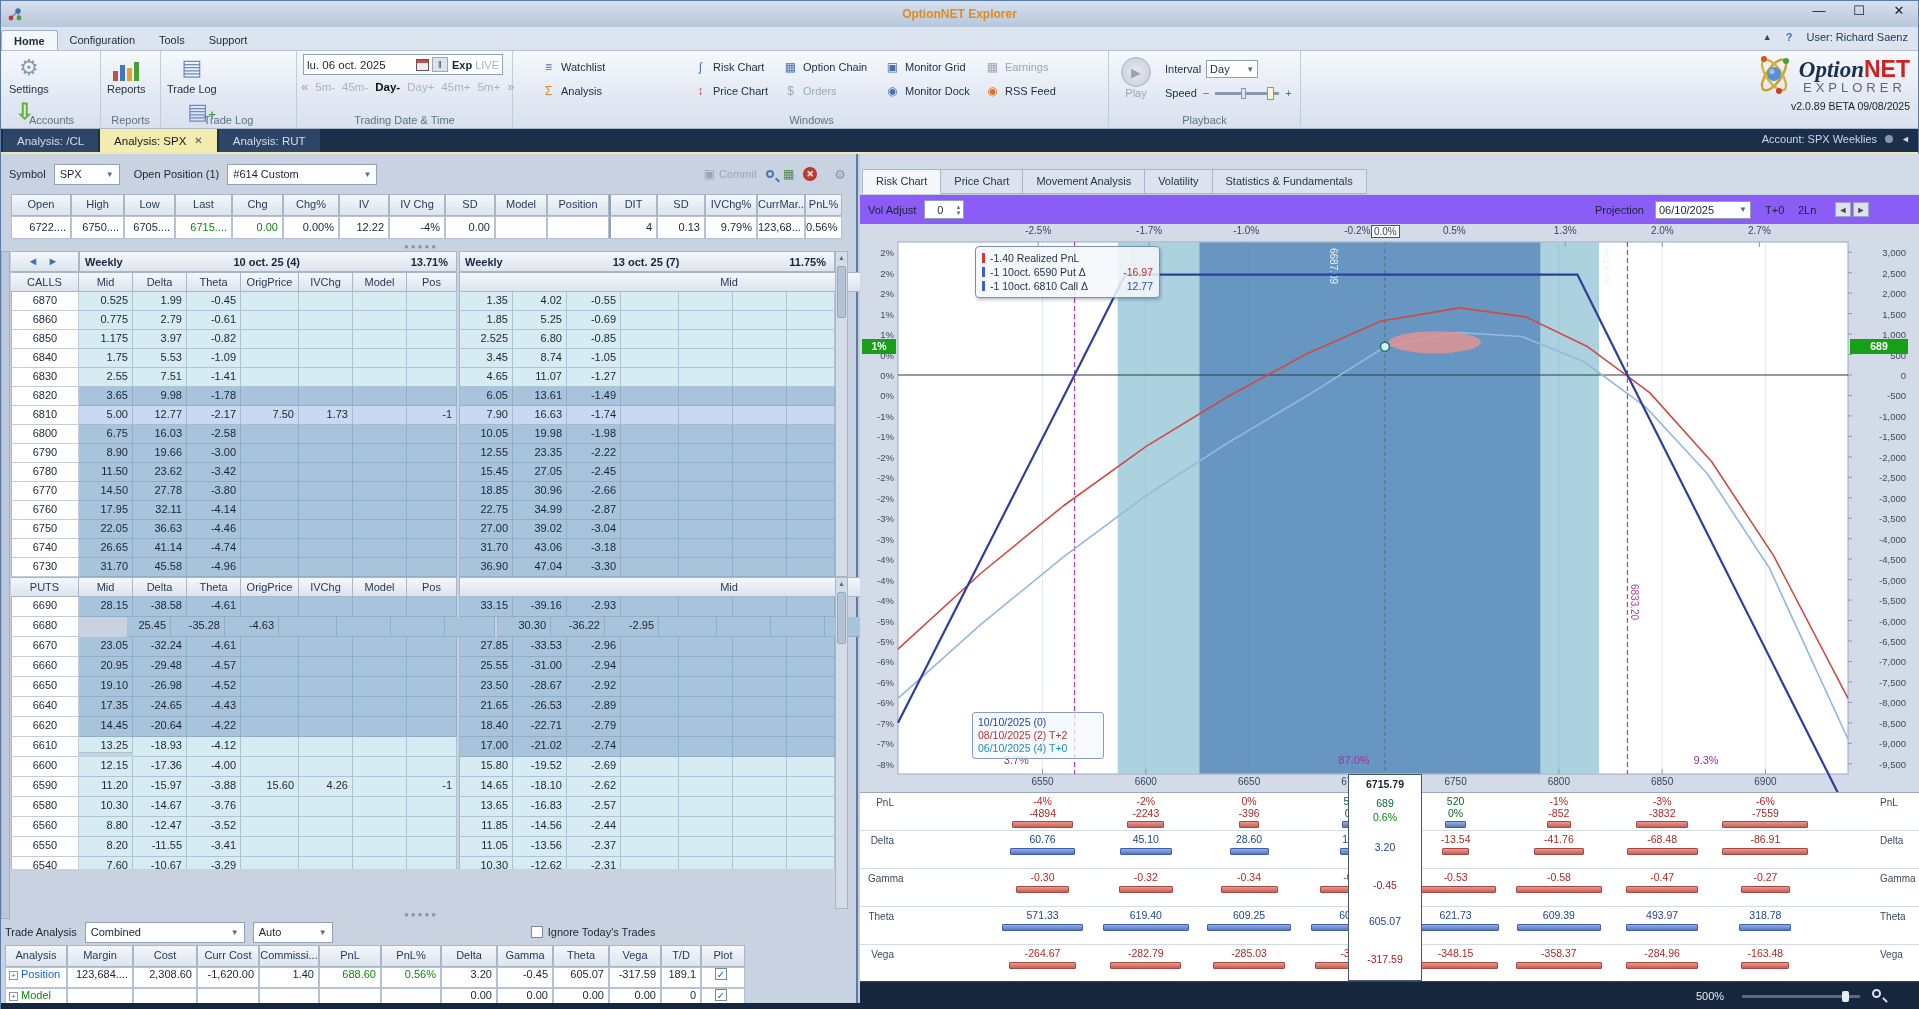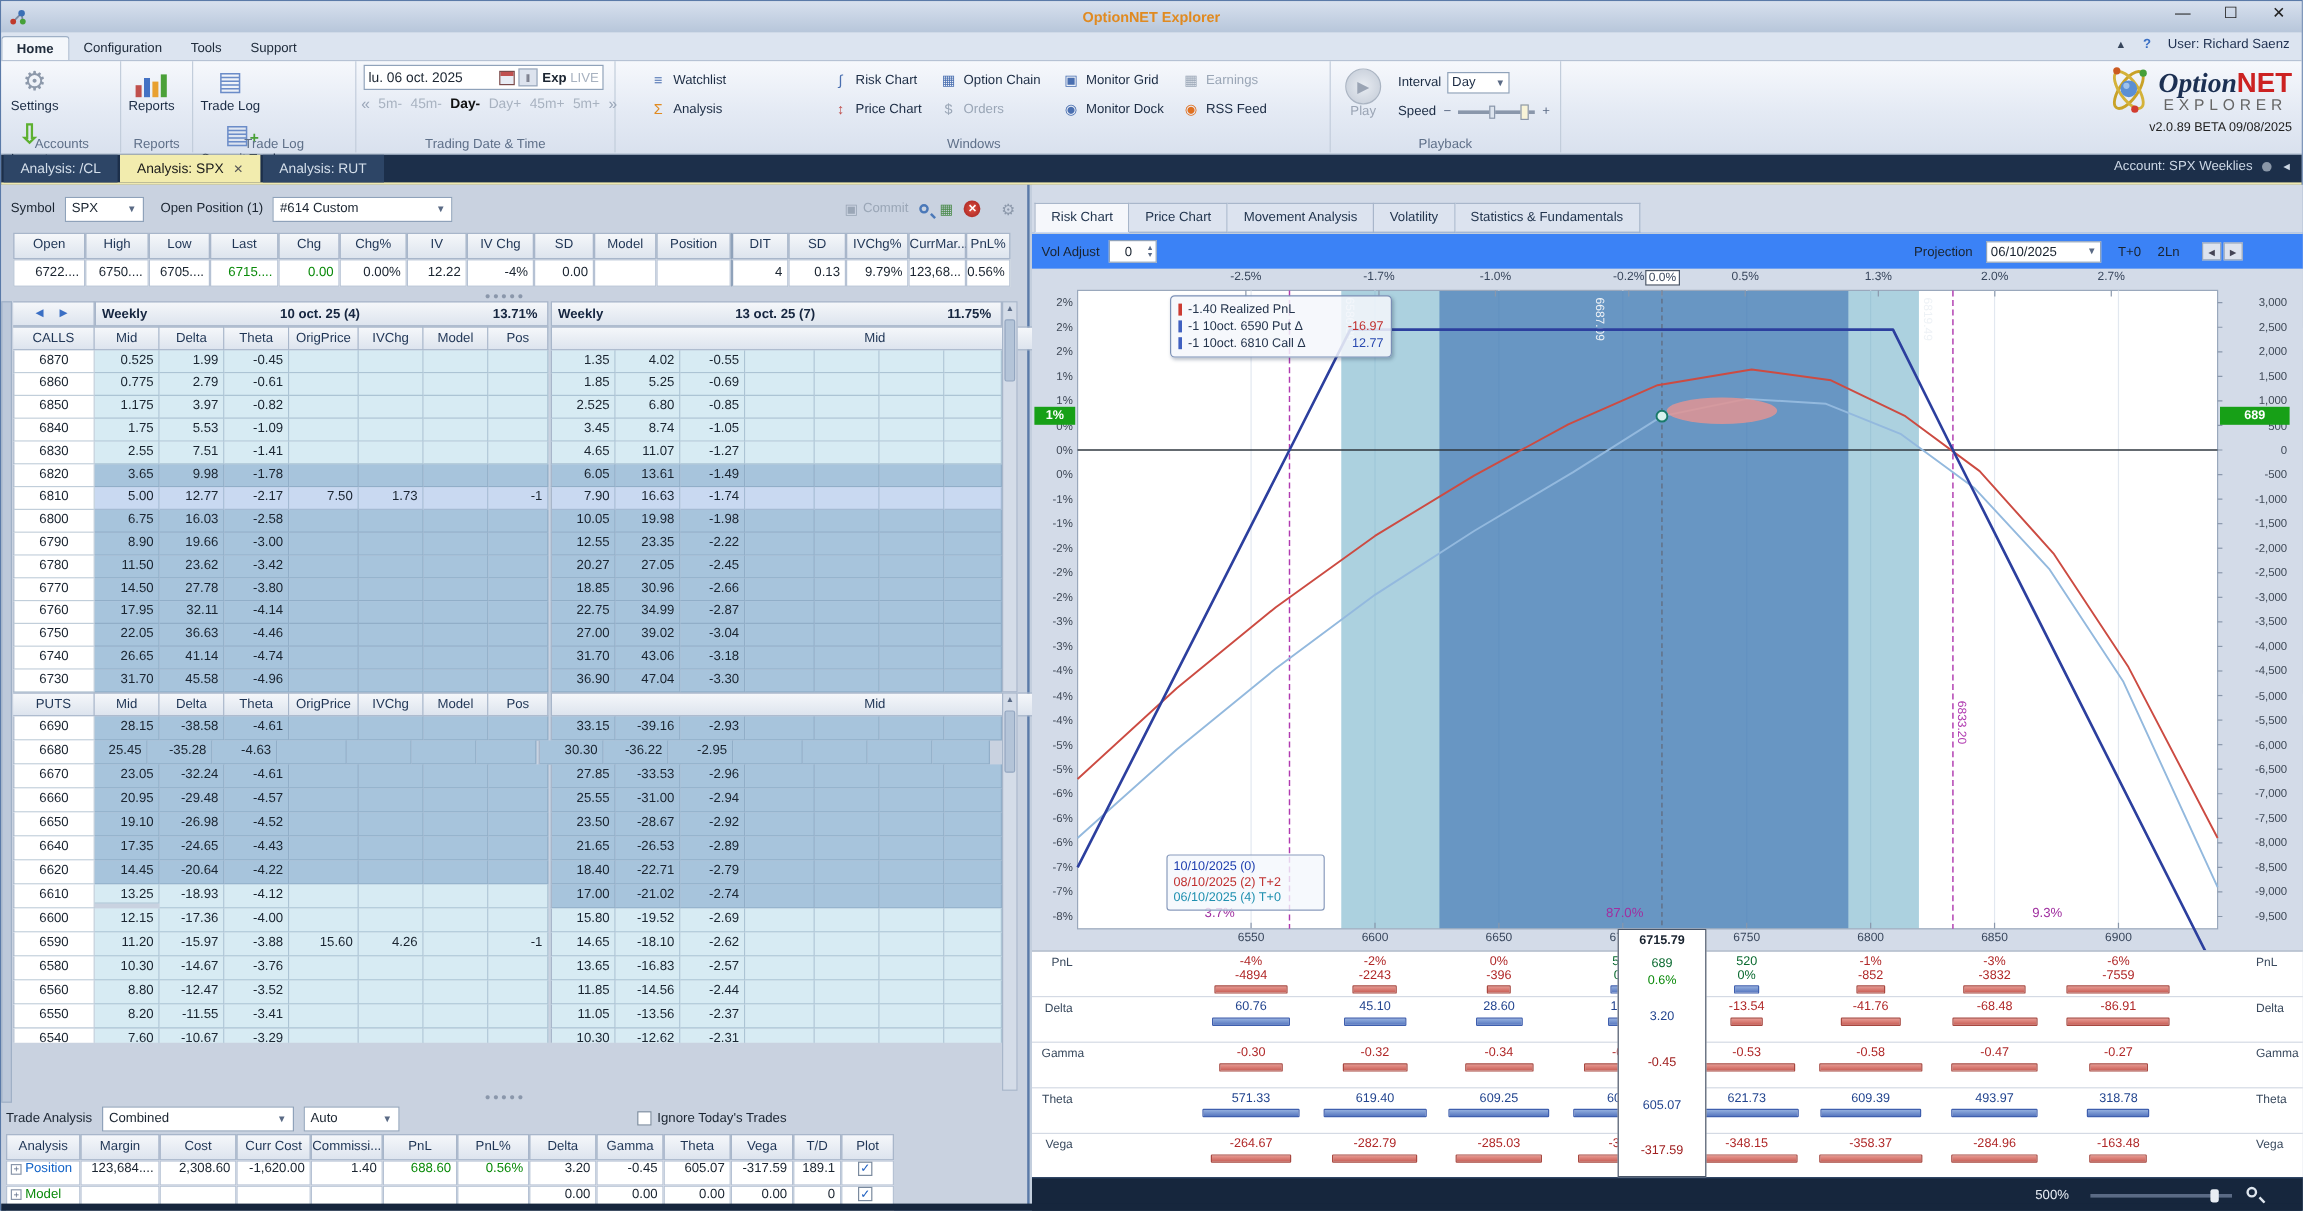--- a/index.html
+++ b/index.html
@@ -92,21 +92,21 @@
   .lstrip{position:absolute;left:0;top:97px;width:9px;height:668px;background:#bdc9da;border:1px solid #9fb0c6}
   
   .tarow{position:absolute;left:4px;top:767px;width:845px;height:22px;display:flex;align-items:center;gap:8px}
   .cbx{width:12px;height:12px;background:#fff;border:1px solid #7a8a9e;display:inline-block;text-align:center;line-height:11px;font-size:10px;color:#2060c0}
   .anl{position:absolute;left:4px;top:791px}
   
   .rptabs{position:absolute;left:2px;top:12px;height:28px;display:flex;align-items:flex-end}
   .rptab{padding:5px 13px 6px;background:#dce3ef;border:1px solid #a8b6ca;border-left:none;color:#22354e}
   .rptab:first-child{border-left:1px solid #a8b6ca}
   .rptab.active{background:#f5f7fb;font-weight:normal;border-bottom:1px solid #f5f7fb}
-  .rpctl{position:absolute;left:0;top:40px;width:100%;height:30px;background:#3b82f6;border-top:1px solid #c2cddb;display:flex;align-items:center}
+  .rpctl{position:absolute;left:0;top:40px;width:100%;height:30px;background:#8b5cf6;border-top:1px solid #c2cddb;display:flex;align-items:center}
   .spin{background:#fff;border:1px solid #8fa2ba;width:40px;height:19px;display:inline-flex;align-items:center}
   .spin .v{flex:1;text-align:center}
   .spinarr{display:inline-flex;flex-direction:column;font-size:6px;color:#5a6a85;line-height:6px;padding-right:2px}
   .chartregion{position:absolute;left:0;top:70px;width:1060px;height:568px;background:#d3dbe8}
   #plotSvg{position:absolute;left:0;top:0}
   .axlab{position:absolute;font-size:10px;color:#38465c;text-align:center}
   .axlab.boxed{border:1px solid #4a5668;background:#fff;padding:0 2px}
   .ylab{position:absolute;font-size:9.5px;color:#404a58;text-align:right}
   .greenbox{position:absolute;background:#17a017;color:#fff;font-weight:bold;font-size:10.5px;text-align:center;line-height:15px;height:15px;z-index:5}
   .legendtip{position:absolute;left:115px;top:22px;width:185px;background:rgba(244,247,252,.85);border:1px solid #7a8fb5;border-radius:4px;padding:4px 6px;z-index:6;box-shadow:1px 2px 3px rgba(40,60,90,.3)}
@@ -554,21 +554,21 @@
         </div>
         <div class="chrow">
           <div class="cell strike" style="width: 68px; height: 19px;">6780</div>
           <div class="cell z1" style="width: 54px; height: 19px;">11.50</div>
           <div class="cell z1" style="width: 54px; height: 19px;">23.62</div>
           <div class="cell z1" style="width: 54px; height: 19px;">-3.42</div>
           <div class="cell z1" style="width: 58px; height: 19px;"></div>
           <div class="cell z1" style="width: 54px; height: 19px;"></div>
           <div class="cell z1" style="width: 54px; height: 19px;"></div>
           <div class="cell z1" style="width: 50px; height: 19px;"></div>
-          <div class="cell z1" style="width: 54px; height: 19px; border-left: 1px solid rgb(168, 182, 202); margin-left: 2px;">20.27</div>
+          <div class="cell z1" style="width: 54px; height: 19px; border-left: 1px solid rgb(168, 182, 202); margin-left: 2px;">15.45</div>
           <div class="cell z1" style="width: 54px; height: 19px;">27.05</div>
           <div class="cell z1" style="width: 54px; height: 19px;">-2.45</div>
           <div class="cell z1" style="width: 58px; height: 19px;"></div>
           <div class="cell z1" style="width: 54px; height: 19px;"></div>
           <div class="cell z1" style="width: 54px; height: 19px;"></div>
           <div class="cell z1" style="width: 48px; height: 19px;"></div>
         </div>
         <div class="chrow">
           <div class="cell strike" style="width: 68px; height: 19px;">6770</div>
           <div class="cell z1" style="width: 54px; height: 19px;">14.50</div>
@@ -679,21 +679,21 @@
           <div class="cell z1" style="width: 54px; height: 20px; border-left: 1px solid rgb(168, 182, 202); margin-left: 2px;">33.15</div>
           <div class="cell z1" style="width: 54px; height: 20px;">-39.16</div>
           <div class="cell z1" style="width: 54px; height: 20px;">-2.93</div>
           <div class="cell z1" style="width: 58px; height: 20px;"></div>
           <div class="cell z1" style="width: 54px; height: 20px;"></div>
           <div class="cell z1" style="width: 54px; height: 20px;"></div>
           <div class="cell z1" style="width: 48px; height: 20px;"></div>
         </div>
         <div class="chrow">
           <div class="cell strike" style="width: 68px; height: 20px;">6680</div>
-          <div class="cell z1" style="width: 44px; height: 20px;">25.45</div>
+          <div class="cell z1" style="width: 44px; height: 20px; margin-left: 48px;">25.45</div>
           <div class="cell z1" style="width: 54px; height: 20px;">-35.28</div>
           <div class="cell z1" style="width: 54px; height: 20px;">-4.63</div>
           <div class="cell z1" style="width: 58px; height: 20px;"></div>
           <div class="cell z1" style="width: 54px; height: 20px;"></div>
           <div class="cell z1" style="width: 54px; height: 20px;"></div>
           <div class="cell z1" style="width: 50px; height: 20px;"></div>
           <div class="cell z1" style="width: 54px; height: 20px; border-left: 1px solid rgb(168, 182, 202); margin-left: 2px;">30.30</div>
           <div class="cell z1" style="width: 54px; height: 20px;">-36.22</div>
           <div class="cell z1" style="width: 54px; height: 20px;">-2.95</div>
           <div class="cell z1" style="width: 58px; height: 20px;"></div>

